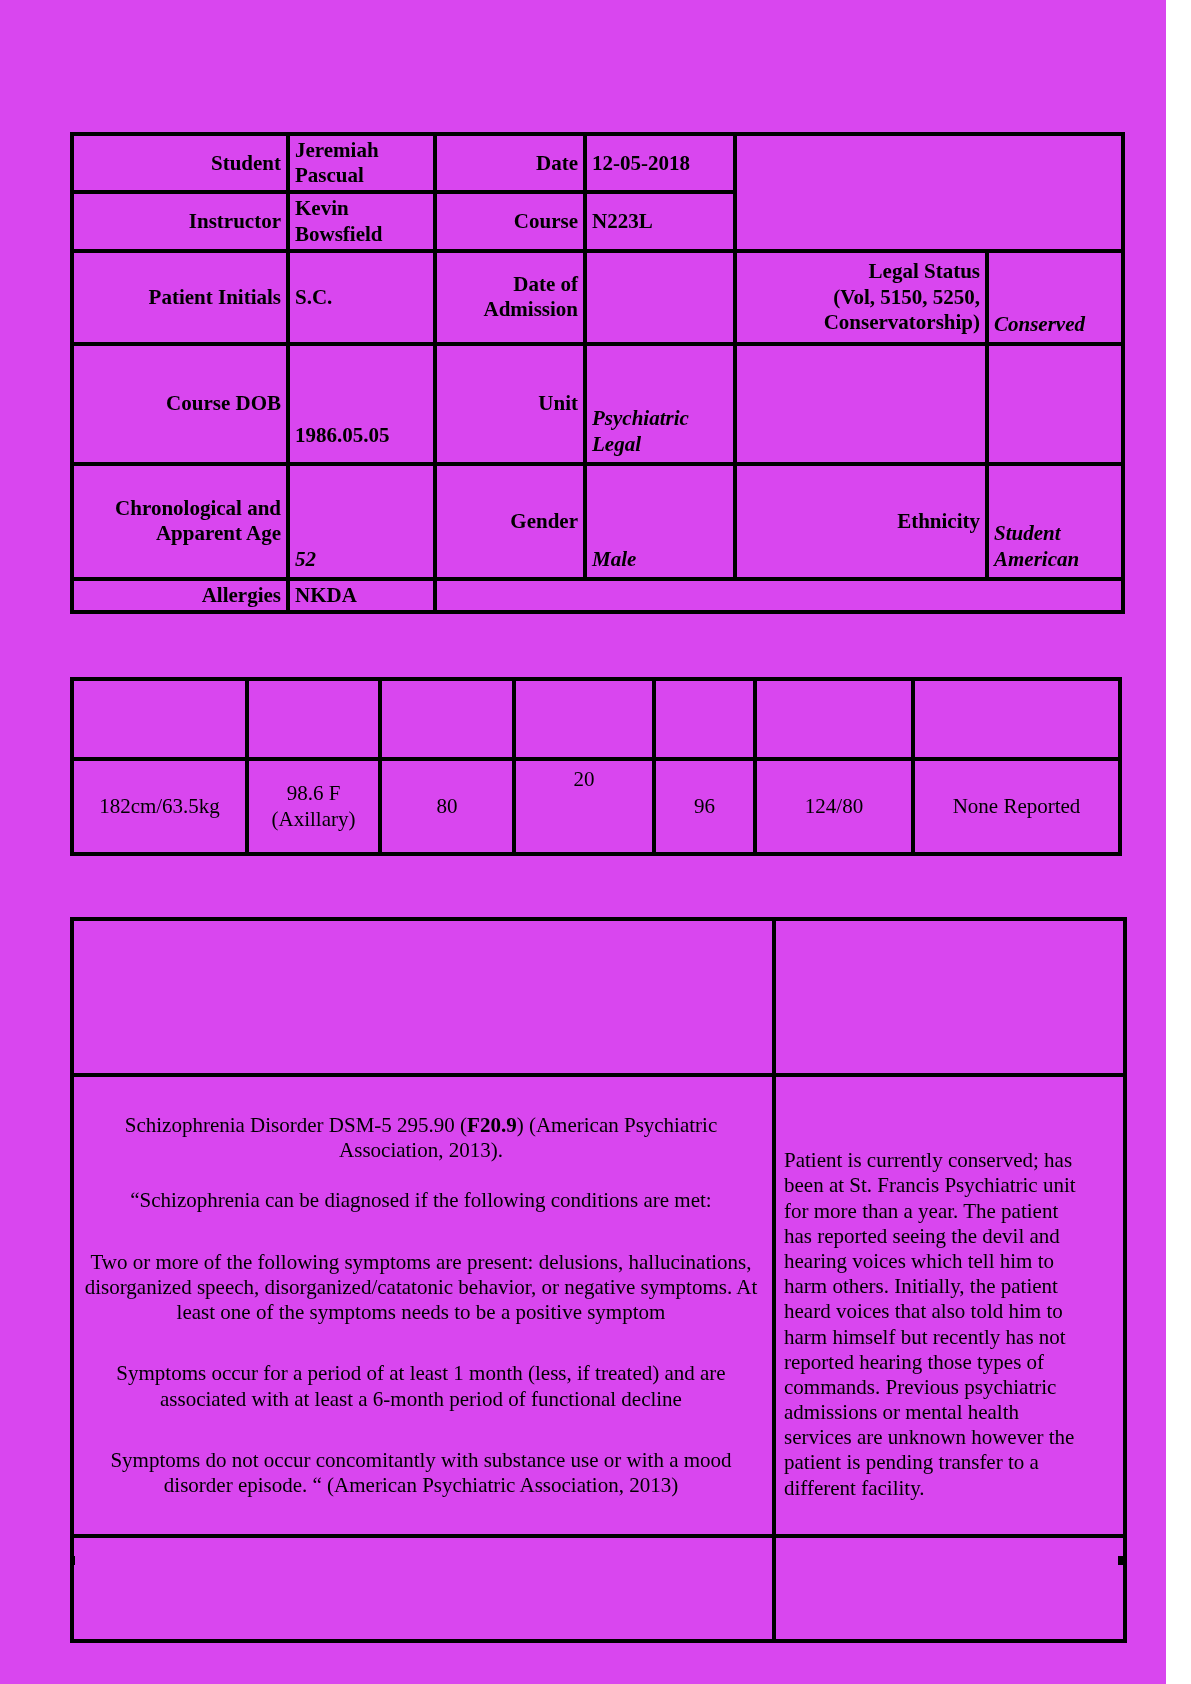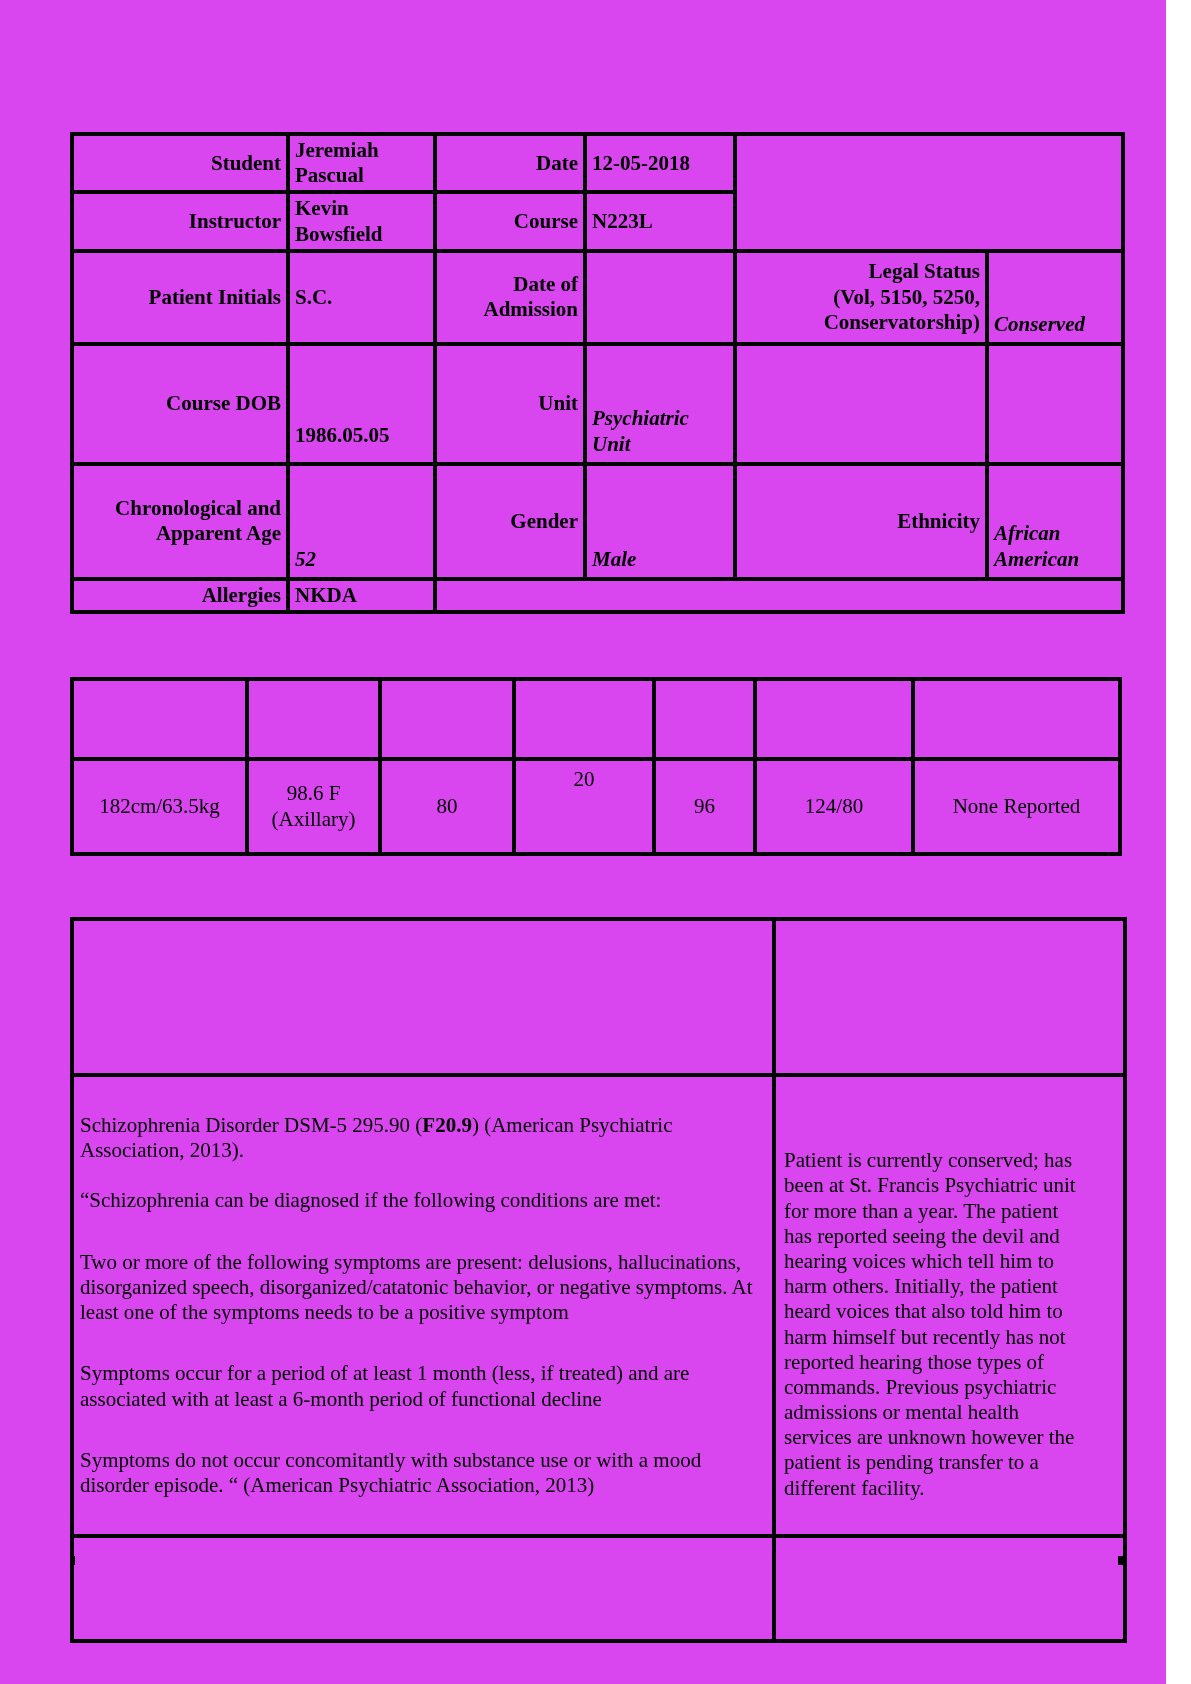--- a/index.html
+++ b/index.html
@@ -19,21 +19,21 @@
   .t1 td { font-weight:bold; }
   .t1 .lbl { text-align:right; }
   .t1 .val { text-align:left; }
   .t1 .vb  { vertical-align:bottom; padding-bottom:5px;font-style:italic; }
   .t1 .vb2 { vertical-align:bottom; padding-bottom:14px; }
   
   .t2 td { text-align:center; font-weight:normal; font-size:20px; }
   .t2 .vtop { vertical-align:top; padding-top:6px;margin-top:20px; }
   
   .t3 td { vertical-align:top; font-weight:normal; font-size:21px; line-height:25px; }
-  .t3 .dsm-cell   { padding:8px 10px 8px 6px; }
+  .t3 .dsm-cell   { padding:8px 10px 8px 6px;text-align:center; }
   .t3 .status-cell{ padding:46px 34px 8px 8px; }
   .t3 p { margin:0; }
   .t3 p.gap { margin-top:11px; }
   .bold { font-weight:bold; }
   .stub { position:absolute; width:5px; height:9px; background:#000; }
 </style>
 </head>
 <body>
 
 <div class="page">
@@ -68,31 +68,31 @@
       <td class="val"></td>
       <td class="lbl">Legal Status
 (Vol, 5150, 5250,
 Conservatorship)</td>
       <td class="val vb">Conserved</td>
     </tr>
     <tr style="height:120px">
       <td class="lbl">Course DOB</td>
       <td class="val vb2">1986.05.05</td>
       <td class="lbl">Unit</td>
-      <td class="val vb">Psychiatric Unit</td>
+      <td class="val vb">Psychiatric Legal</td>
       <td></td>
       <td></td>
     </tr>
     <tr style="height:115px">
       <td class="lbl">Chronological and Apparent Age</td>
       <td class="val vb">52</td>
       <td class="lbl">Gender</td>
       <td class="val vb">Male</td>
       <td class="lbl">Ethnicity</td>
-      <td class="val vb">African American</td>
+      <td class="val vb">Student American</td>
     </tr>
     <tr style="height:32px">
       <td class="lbl">Allergies</td>
       <td class="val">NKDA</td>
       <td colspan="4"></td>
     </tr>
   </tbody>
     </table>
 
   <table class="doc t2" style="left:70px; top:677px; width:1052px;">

